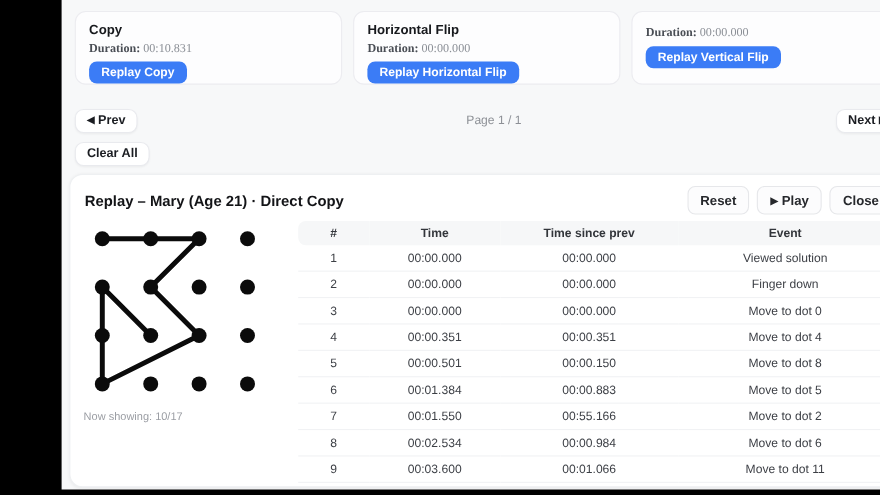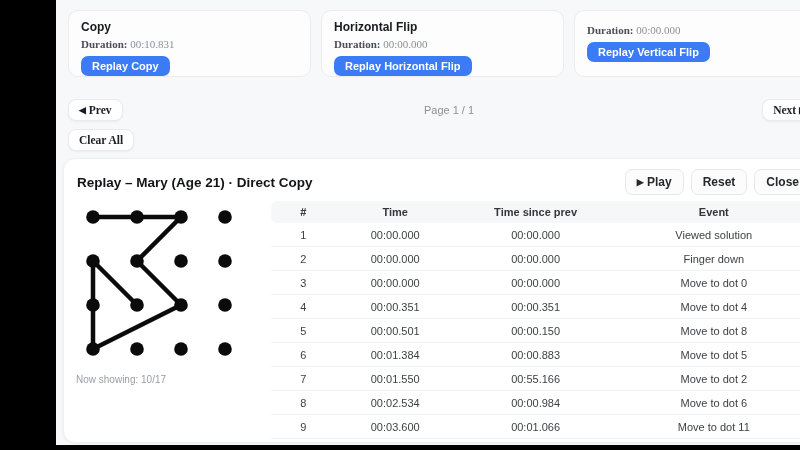--- a/index.html
+++ b/index.html
@@ -18,21 +18,21 @@
   .card-duration .dlabel { font-weight:700; color:#4a4e55; }
   .btn-blue { display:inline-block; margin-top:6px; background:#3b7cf6; color:#fff;
     border:none; border-radius:7px; padding:4px 11px; font-size:11px; font-weight:600;
     font-family:inherit; cursor:pointer; }
 
   
   .nav-row { position:relative; margin-top:21px; display:flex; align-items:center;
     justify-content:space-between; height:23px; }
   .btn-light { background:#fff; border:1px solid #e9eaee; border-radius:8px;
     padding:4px 10px; font-size:11.5px; font-weight:600; color:#1b1d22;
-    font-family:Liberation Serif, serif; cursor:pointer; box-shadow:0 1px 2px rgba(0,0,0,.05);
+    font-family:Liberation Sans, sans-serif; cursor:pointer; box-shadow:0 1px 2px rgba(0,0,0,.05);
     white-space:nowrap; }
   .btn-light .tri { font-size:9px; position:relative; top:-1px; }
   .page-indicator { position:absolute; left:0; right:0; text-align:center;
     font-size:11px; color:#8d9096; pointer-events:none;padding-left:13px; }
   .clear-row { margin-top:8px; }
 
   
   .panel { margin:7px -5px 0 -5px; background:#fff; border:1px solid #eef0f2;
     border-radius:12px; box-shadow:0 1px 3px rgba(0,0,0,.05);
     padding:10px 10px 12px 11px; height:285px; overflow:hidden; }
@@ -100,23 +100,23 @@
     </div>
 
     <div class="clear-row">
       <button class="btn-light">Clear All</button>
     </div>
 
     <div class="panel">
       <div class="panel-header">
         <div class="panel-title">Replay – Mary (Age 21) · Direct Copy</div>
         <div class="panel-actions">
+          <button class="btn-panel">Reset</button>
           <button class="btn-panel"><span class="tri">▶</span>
             <span>Play</span></button>
-          <button class="btn-panel">Reset</button>
           <button class="btn-panel">Close</button>
         </div>
       </div>
 
       <div class="panel-body">
         <div class="draw-col">
           <svg width="150" height="150" viewBox="0 0 150 150" xmlns="http://www.w3.org/2000/svg">
               <line x1="9" y1="9" x2="53" y2="9" stroke="#0b0b0b" stroke-width="4.5" stroke-linecap="round"></line>
               <line x1="53" y1="9" x2="97" y2="9" stroke="#0b0b0b" stroke-width="4.5" stroke-linecap="round"></line>
               <line x1="97" y1="9" x2="53" y2="53" stroke="#0b0b0b" stroke-width="4.5" stroke-linecap="round"></line>

